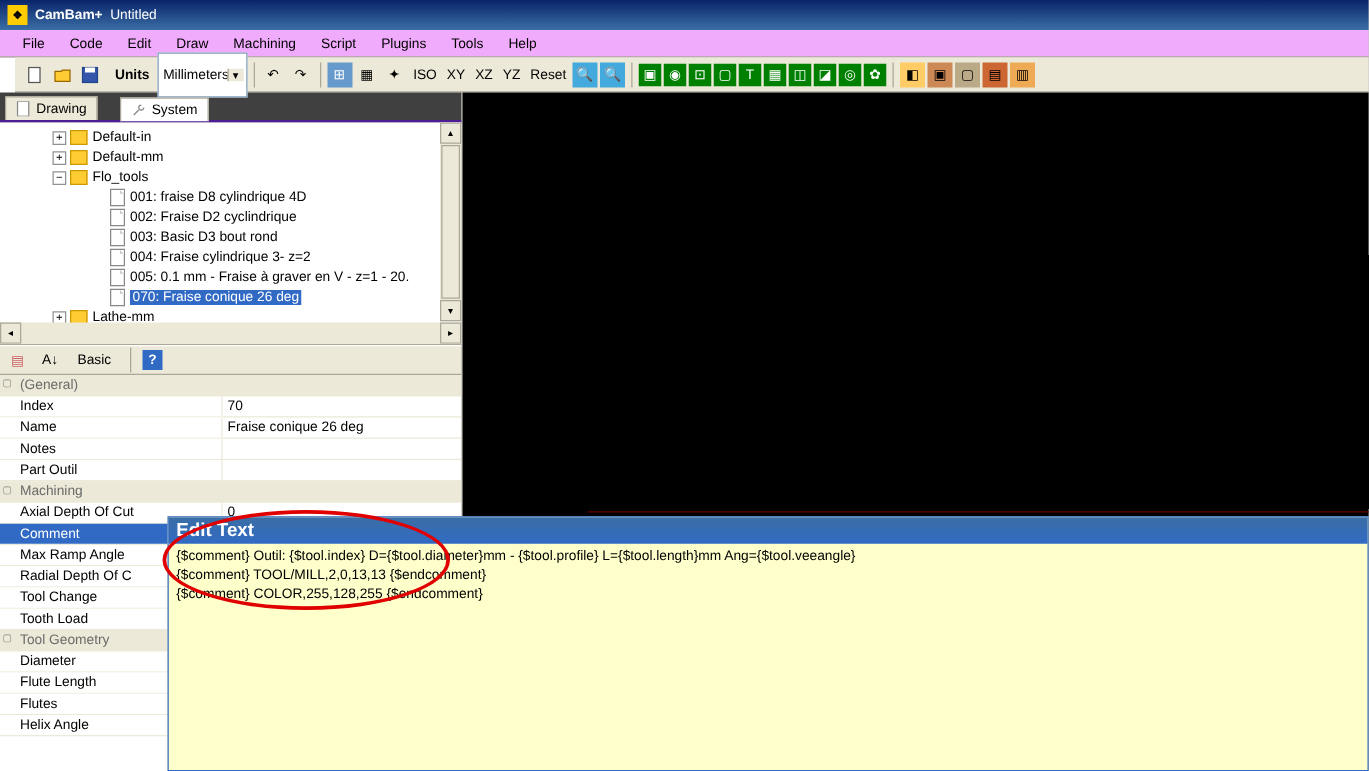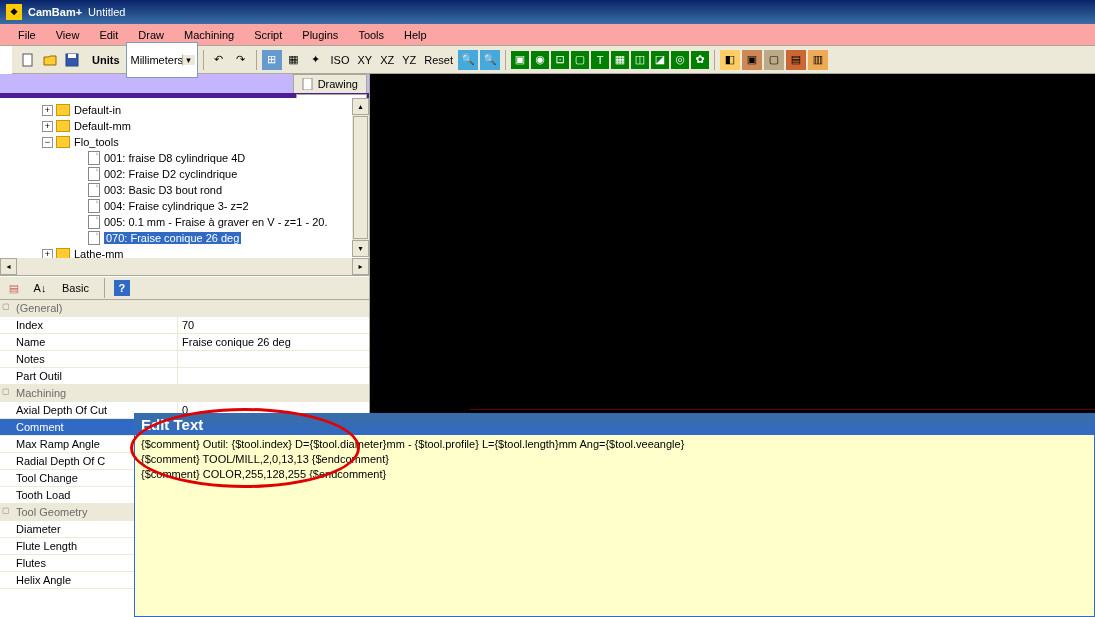--- a/index.html
+++ b/index.html
@@ -2,37 +2,37 @@
 <html><head>
 <meta charset="utf-8">
 <style>
 * { box-sizing: border-box; margin: 0; padding: 0; font-family: Tahoma, sans-serif; font-size: 11px; }
 body { background: #fff; width: 1095px; height: 617px; overflow: hidden; position: relative; }
 
 .titlebar { background: linear-gradient(#0a246a, #3a6ea5); color: #fff; height: 24px; display: flex; align-items: center; padding: 0 6px; font-size: 14px; font-weight: bold; }
 .titlebar .logo { width: 16px; height: 16px; background: #ffcc00; margin-right: 6px; display: flex; align-items: center; justify-content: center; color: #000; font-size: 9px; }
 .titlebar .thin { font-weight: normal; margin-left: 6px; }
 
-.menubar { background: #fca5a5; height: 22px; display: flex; align-items: center; padding: 0 8px; border-bottom: 1px solid #aca899; }
+.menubar { background: #f0abfc; height: 22px; display: flex; align-items: center; padding: 0 8px; border-bottom: 1px solid #aca899; }
 .menubar span { padding: 3px 10px; cursor: default; }
 
 .toolbar { background: #ece9d8; height: 28px; display: flex; align-items: center; padding: 0 6px; border-bottom: 1px solid #aca899; gap: 2px; margin-left: 12px; }
 .tbtn { width: 20px; height: 20px; border: 1px solid transparent; display: flex; align-items: center; justify-content: center; font-size: 11px; cursor: default; }
 .tbtn svg { width: 14px; height: 14px; }
 .tlabel { font-weight: bold; padding: 0 4px 0 8px; }
 .tselect { border: 1px solid #7f9db9; height: 36px; width: 72px; background: #fff; display: flex; align-items: center; padding: 0 4px; position: relative; }
 .tselect::after { content: "▾"; position: absolute; right: 2px; color: #000; font-size: 9px; background: #ece9d8; width: 12px; text-align: center; border-left: 1px solid #aca899; }
 .sep { width: 1px; height: 20px; background: #aca899; margin: 0 3px; }
 .ttext { padding: 0 3px; }
 .greensq { background: #008000; color: #fff; width: 18px; height: 18px; }
 
 .workspace { display: flex; height: calc(617px - 24px - 22px - 28px); }
 .leftpane { width: 370px; display: flex; flex-direction: column; border-right: 1px solid #aca899; }
 
-.tabs { background: #c4b5fd; height: 24px; display: flex; align-items: flex-end; padding-left: 4px; border-bottom: 5px solid #4c1d95; flex-direction: column; }
+.tabs { background: #404040; height: 24px; display: flex; align-items: flex-end; padding-left: 4px; border-bottom: 2px solid #4c1d95; }
 .tab { background: #ece9d8; border: 1px solid #aca899; border-bottom: none; padding: 3px 8px; margin-right: 2px; display: flex; align-items: center; gap: 4px; }
 .tab.active { background: #fff; position: relative; top: 1px; margin-left: 16px; }
 .tab .ticon { width: 12px; height: 12px; }
 
 .tree { flex: 1; background: #fff; overflow: hidden; position: relative; border-bottom: 1px solid #aca899; }
 .tree-inner { padding: 4px 2px; }
 .tree-row { display: flex; align-items: center; height: 16px; white-space: nowrap; padding-left: var(--indent, 0px); }
 .tree-row .expander { width: 11px; height: 11px; border: 1px solid #919191; display: flex; align-items: center; justify-content: center; font-size: 9px; margin-right: 3px; background: #fff; line-height: 1; }
 .tree-row .noexp { width: 11px; margin-right: 3px; }
 .tree-row .folder { width: 14px; height: 12px; background: #ffcc33; border: 1px solid #cc9900; margin-right: 4px; }
@@ -71,21 +71,21 @@
 <body>
 
 <div class="titlebar">
   <div class="logo">❖</div>
   <span>CamBam+</span>
   <span class="thin">Untitled</span>
 </div>
 
 <div class="menubar">
   <span>File</span>
-  <span>View</span>
+  <span>Code</span>
   <span>Edit</span>
   <span>Draw</span>
   <span>Machining</span>
   <span>Script</span>
   <span>Plugins</span>
   <span>Tools</span>
   <span>Help</span>
 </div>
 
 <div class="toolbar">

